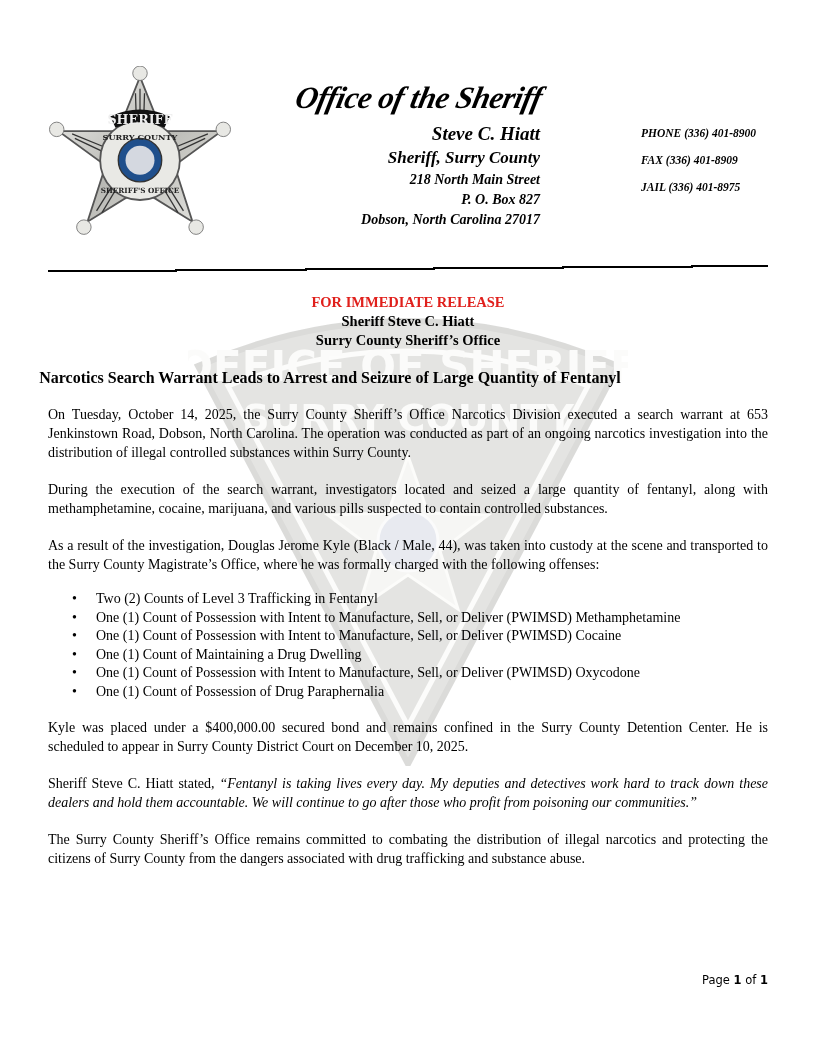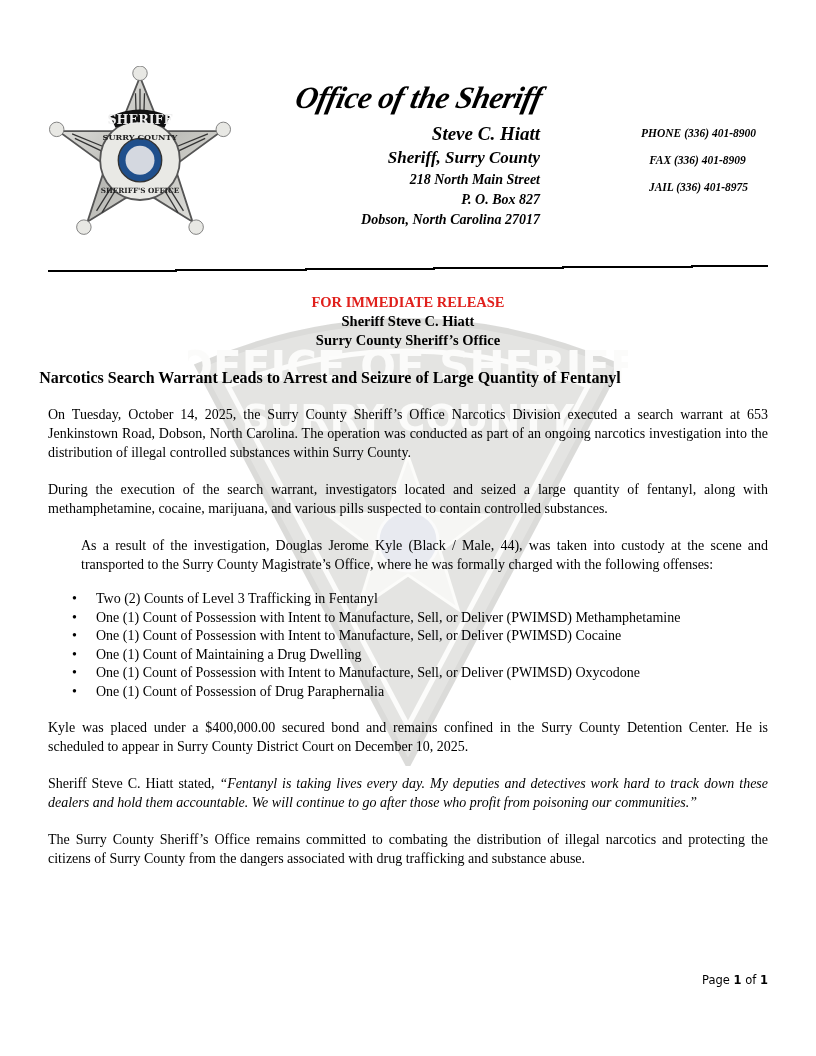--- a/index.html
+++ b/index.html
@@ -13,39 +13,39 @@
   
   .office-title { position: absolute; left: 296px; top: 76px; width: 250px;
     font-family: "Liberation Serif", "DejaVu Serif", serif; font-style: italic; font-weight: bold;
     font-size: 31px; letter-spacing: -0.5px; transform: skewX(-12deg); line-height: 44px; }
   .hdr-center { position: absolute; left: 300px; top: 122px; width: 240px; text-align: right;
     font-style: italic; font-weight: bold; }
   .hdr-name { font-size: 19px; line-height: 24px; }
   .hdr-role { font-size: 17px; line-height: 24px; }
   .hdr-addr { font-size: 14px; line-height: 20px; }
 
-  .contacts { position: absolute; right: 60px; top: 120px; text-align: center;
+  .contacts { position: absolute; right: 60px; top: 120px; text-align: left;
     font-style: italic; font-weight: bold; font-size: 11.5px; line-height: 27px; }
   .contacts div:nth-child(2) { margin-right: 2px; }
 
   .header-rule { position: absolute; left: 48px; top: 265px; width: 720px; height: 8px; }
 
   
   .watermark { position: absolute; left: 188px; top: 296px; width: 440px; height: 470px; opacity: 0.22; }
 
   
   .release { position: absolute; left: 0; top: 293px; width: 816px; text-align: center; font-weight: bold; }
   .release .red { color: #e0201c; font-size: 14.5px; line-height: 19px; }
   .release .sub { font-size: 14.5px; line-height: 19px; }
   .headline { position: absolute; left: 0; top: 369px; width: 660px; text-align: center;
     font-weight: bold; font-size: 16px; }
 
   .body { position: absolute; left: 48px; top: 405px; width: 720px; font-size: 14px; line-height: 19px; }
   .body p { margin: 0 0 18px 0; text-align: justify; }
-  .body p.tight { margin-bottom: 16px; margin-left: 33px; }
+  .body p.tight { margin-bottom: 16px; }
   .body ul { list-style: none; margin: 0 0 17px 0; padding: 0; }
   .body li { position: relative; padding-left: 48px; line-height: 18.5px; }
   .body li .bullet { position: absolute; left: 24px; top: 0; }
   .quote { font-style: italic; }
 
   .footer { position: absolute; right: 48px; top: 973px; font-family: "DejaVu Sans", sans-serif;
     font-size: 11.5px; }
   .footer b { font-weight: bold; }
 </style>
 </head>

